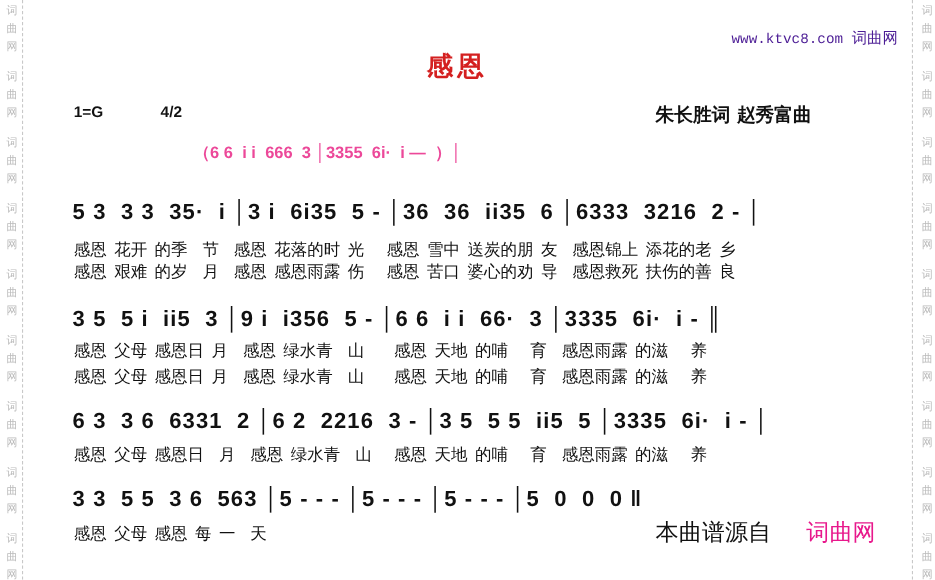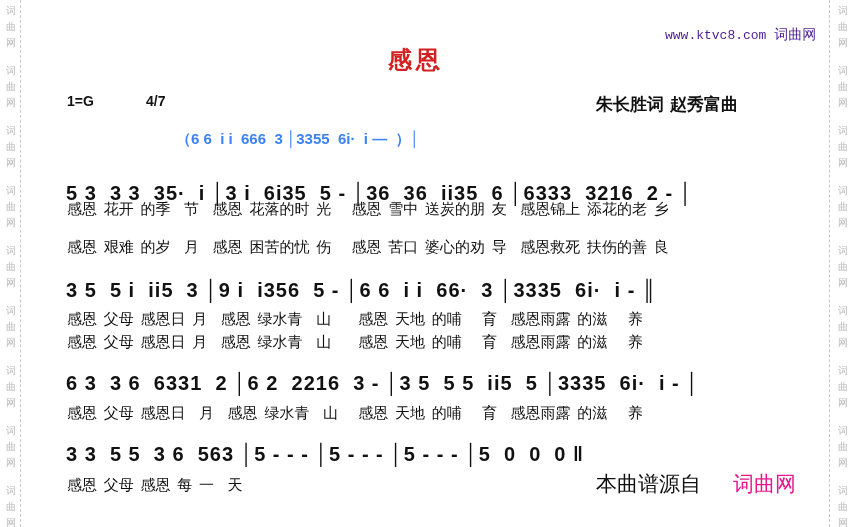--- a/index.html
+++ b/index.html
@@ -9,21 +9,21 @@
   .side.left { left:0; border-right:1px dashed #c8c8c8; }
   .side.right { left:829px; border-left:1px dashed #c8c8c8; }
   .wm { position:absolute; left:4px; width:14px; font-size:10px; line-height:14px; color:#bbb; text-align:center; }
   .side.right .wm { left:6px; }
   .site { position:absolute; top:26px; left:665px; font-family:"Liberation Mono","DejaVu Sans Mono",monospace; font-size:13px; color:#4c1d95; }
   .site-cn { font-family:"DejaVu Sans", sans-serif; font-size:14px; }
   .title { position:absolute; top:44px; left:388px; font-family:"DejaVu Serif", serif; font-size:24px; font-weight:bold; color:#d42020; letter-spacing:4px; }
   .key { position:absolute; top:93px; left:67px; font-size:14px; font-weight:bold; }
   .meter { position:absolute; top:93px; left:146px; font-size:14px; font-weight:bold; }
   .credits { position:absolute; top:93px; left:596px; font-size:17px; font-weight:bold; font-family:"DejaVu Sans", sans-serif; }
-  .intro { position:absolute; top:130px; left:176px; color:#3b82f6; font-size:15px; font-weight:bold; white-space:pre; }
+  .intro { position:absolute; top:130px; left:176px; color:#ec4899; font-size:15px; font-weight:bold; white-space:pre; }
   .staff { position:absolute; left:66px; font-size:20px; font-weight:bold; white-space:pre; letter-spacing:1px; }
   .lyric { position:absolute; left:67px; font-size:15px; font-family:"DejaVu Serif", serif; white-space:pre; word-spacing:2px; }
   .src { position:absolute; top:470px; left:596px; font-size:21px; font-family:"DejaVu Sans", sans-serif; color:#111; }
   .src-brand { position:absolute; top:470px; left:733px; font-size:21px; font-family:"DejaVu Sans", sans-serif; color:#e8188c; }
 </style>
 </head>
 <body>
 
 <div class="side left">
     <div class="wm" style="top: 4px;">词</div>
@@ -84,28 +84,28 @@
     <div class="wm" style="top: 516px;">网</div>
   </div>
 
 <div class="site">
   <span>www.ktvc8.com</span>
   <span class="site-cn">词曲网</span>
 </div>
 
 <div class="title">感恩</div>
 <div class="key">1=G</div>
-<div class="meter">4/7</div>
+<div class="meter">4/2</div>
 <div class="credits">朱长胜词 赵秀富曲</div>
 
 <div class="intro">（6 6  i i  666  3 │3355  6i·  i —  ）│</div>
 
 <div class="staff" style="top:182px">5 3  3 3  35·  i │3 i  6i35  5 ‐ │36  36  ii35  6 │6333  3216  2 ‐ │</div>
-<div class="lyric" style="top:200px">感恩 花开 的季  节  感恩 花落的时 光   感恩 雪中 送炭的朋 友  感恩锦上 添花的老 乡</div>
-<div class="lyric" style="top:238px">感恩 艰难 的岁  月  感恩 困苦的忧 伤   感恩 苦口 婆心的劝 导  感恩救死 扶伤的善 良</div>
+<div class="lyric" style="top:218px">感恩 花开 的季  节  感恩 花落的时 光   感恩 雪中 送炭的朋 友  感恩锦上 添花的老 乡</div>
+<div class="lyric" style="top:238px">感恩 艰难 的岁  月  感恩 感恩雨露 伤   感恩 苦口 婆心的劝 导  感恩救死 扶伤的善 良</div>
 
 <div class="staff" style="top:279px">3 5  5 i  ii5  3 │9 i  i356  5 ‐ │6 6  i i  66·  3 │3335  6i·  i ‐ ║</div>
 <div class="lyric" style="top:310px">感恩 父母 感恩日 月  感恩 绿水青  山    感恩 天地 的哺   育  感恩雨露 的滋   养</div>
 <div class="lyric" style="top:333px">感恩 父母 感恩日 月  感恩 绿水青  山    感恩 天地 的哺   育  感恩雨露 的滋   养</div>
 
 <div class="staff" style="top:372px">6 3  3 6  6331  2 │6 2  2216  3 ‐ │3 5  5 5  ii5  5 │3335  6i·  i ‐ │</div>
 <div class="lyric" style="top:404px">感恩 父母 感恩日  月  感恩 绿水青  山   感恩 天地 的哺   育  感恩雨露 的滋   养</div>
 
 <div class="staff" style="top:443px">3 3  5 5  3 6  563 │5 ‐ ‐ ‐ │5 ‐ ‐ ‐ │5 ‐ ‐ ‐ │5  0  0  0 ‖</div>
 <div class="lyric" style="top:476px">感恩 父母 感恩 每 一  天</div>

